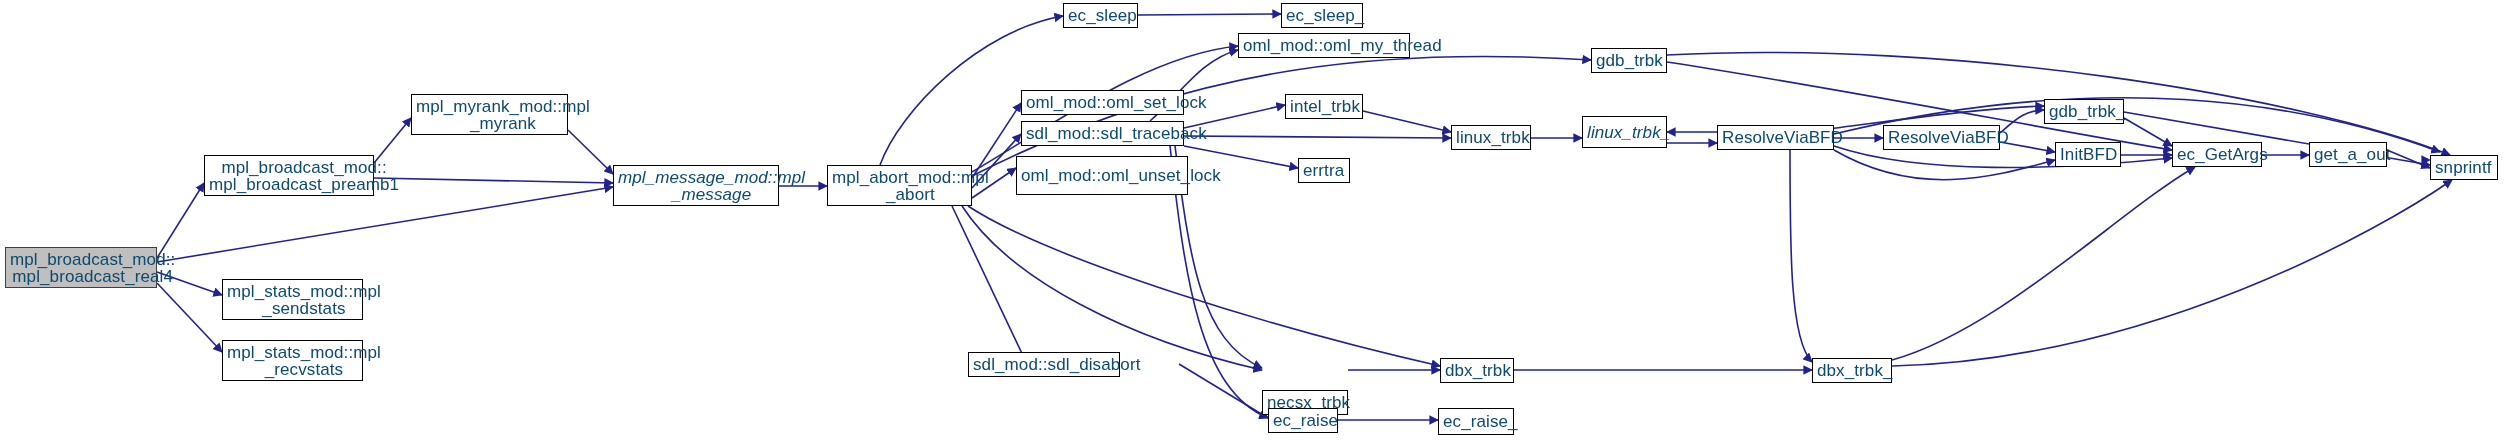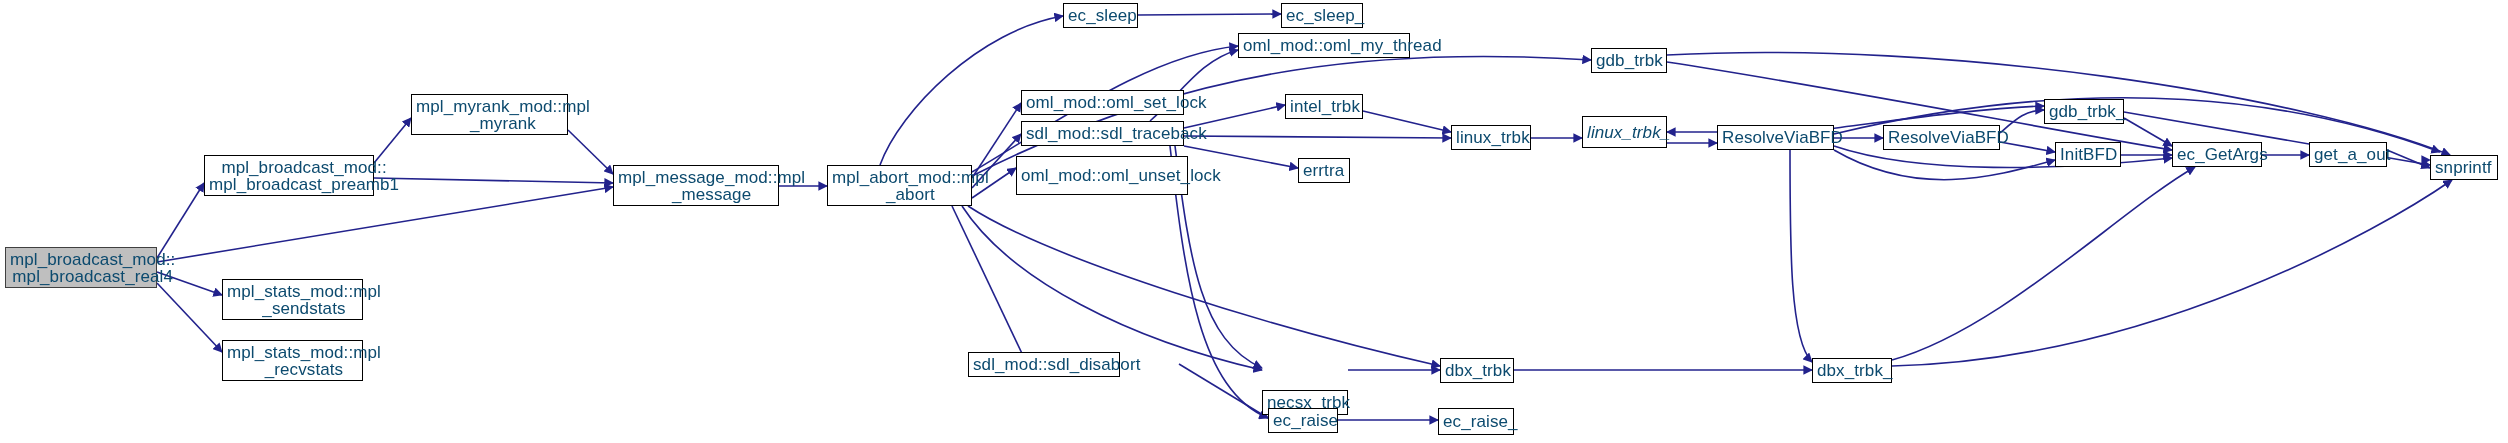--- a/index.html
+++ b/index.html
@@ -122,21 +122,21 @@
       <div class="gnode root" style="left: 5px; top: 247px; width: 152px; height: 41px;"><span class="nlabel">mpl_broadcast_mod::
 mpl_broadcast_real4</span></div>
       <div class="gnode" style="left: 204px; top: 155px; width: 170px; height: 41px;"><span class="nlabel">mpl_broadcast_mod::
 mpl_broadcast_preamb1</span></div>
       <div class="gnode" style="left: 411px; top: 94px; width: 157px; height: 41px;"><span class="nlabel">mpl_myrank_mod::mpl
 _myrank</span></div>
       <div class="gnode" style="left: 222px; top: 279px; width: 141px; height: 41px;"><span class="nlabel">mpl_stats_mod::mpl
 _sendstats</span></div>
       <div class="gnode" style="left: 222px; top: 340px; width: 141px; height: 41px;"><span class="nlabel">mpl_stats_mod::mpl
 _recvstats</span></div>
-      <div class="gnode" style="left: 613px; top: 165px; width: 166px; height: 41px;"><span class="nlabel">mpl_message_mod::mpl
+      <div class="gnode" style="left: 613px; top: 165px; width: 166px; height: 41px; font-style: italic;"><span class="nlabel">mpl_message_mod::mpl
 _message</span></div>
       <div class="gnode" style="left: 827px; top: 165px; width: 145px; height: 41px;"><span class="nlabel">mpl_abort_mod::mpl
 _abort</span></div>
       <div class="gnode" style="left: 1063px; top: 3px; width: 75px; height: 25px;"><span class="nlabel">ec_sleep</span></div>
       <div class="gnode" style="left: 1281px; top: 3px; width: 82px; height: 25px;"><span class="nlabel">ec_sleep_</span></div>
       <div class="gnode" style="left: 1238px; top: 33px; width: 172px; height: 25px;"><span class="nlabel">oml_mod::oml_my_thread</span></div>
       <div class="gnode" style="left: 1021px; top: 90px; width: 163px; height: 25px;"><span class="nlabel">oml_mod::oml_set_lock</span></div>
       <div class="gnode" style="left: 1021px; top: 121px; width: 163px; height: 25px;"><span class="nlabel">sdl_mod::sdl_traceback</span></div>
       <div class="gnode" style="left: 1016px; top: 156px; width: 172px; height: 39px;"><span class="nlabel">oml_mod::oml_unset_lock</span></div>
       <div class="gnode" style="left: 1285px; top: 94px; width: 78px; height: 25px;"><span class="nlabel">intel_trbk</span></div>

